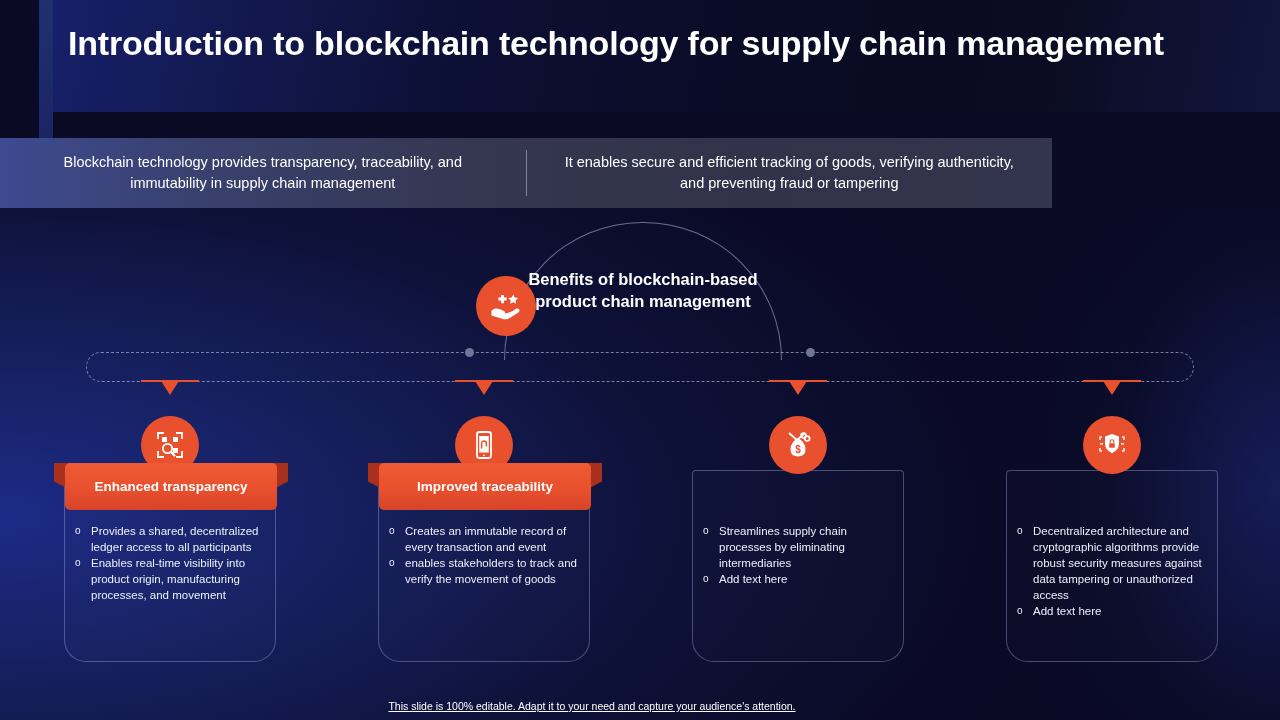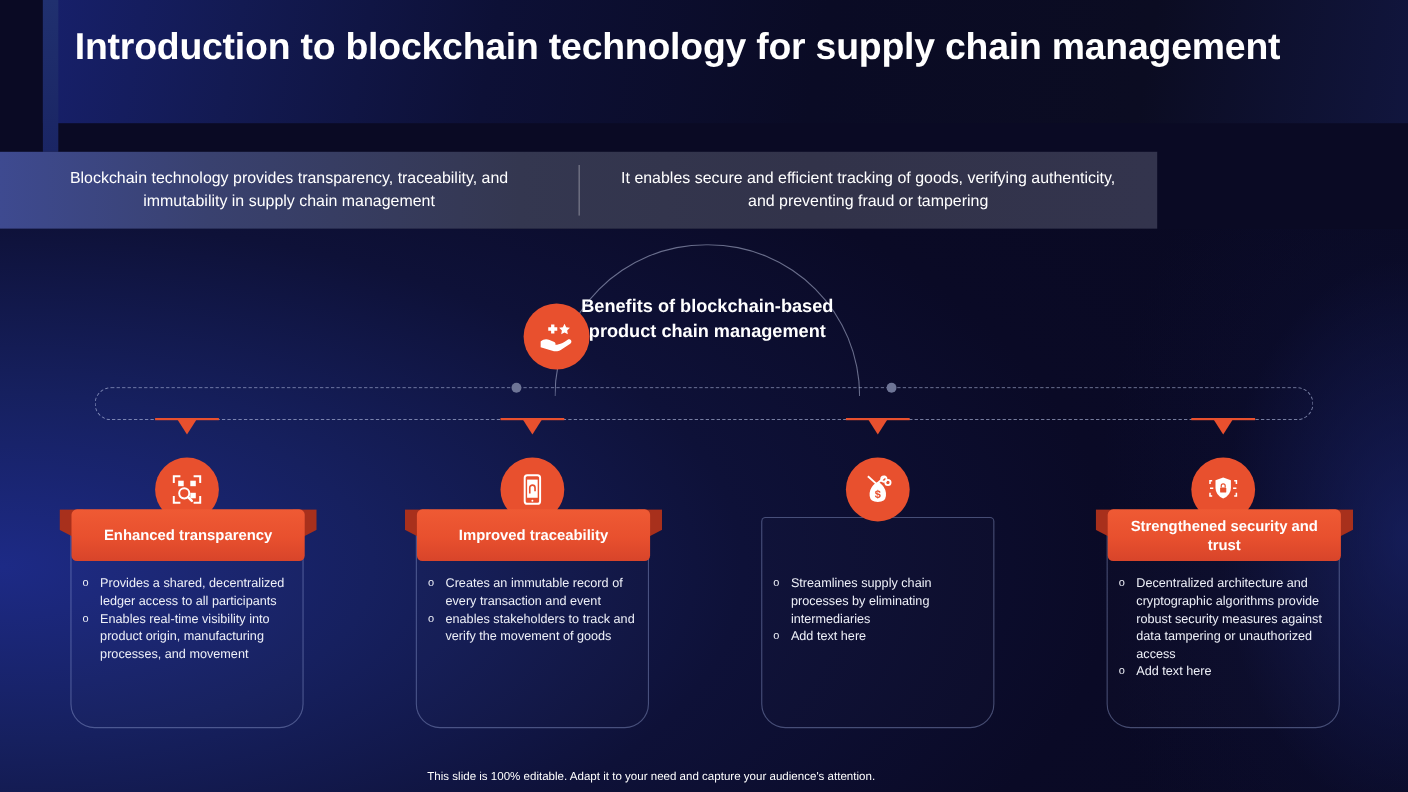--- a/index.html
+++ b/index.html
@@ -145,21 +145,21 @@
     display:flex; align-items:flex-start; margin-bottom:0px;
   }
   .bullet-mark {
     width:16px; flex:0 0 16px; font-size:10px; line-height:16px; color:#eef0f8;
   }
   .bullet-text { flex:1; }
 
   
   .footer {
     position:absolute; left:0; top:700px; width:1184px;
-    text-align:center; color:#ffffff; font-size:10.5px;
+    text-align:center; color:#ffffff; font-size:10.5px;text-decoration:underline;
   }
 </style>
 </head>
 <body>
 
 <div class="header">
   <div class="header-accent"></div>
   <div class="title">Introduction to blockchain technology for supply chain management</div>
 </div>
 
@@ -287,27 +287,20 @@
 <div class="card" style="left:1006px">
   <div class="card-icon">
     <svg width="30" height="30" viewBox="0 0 30 30">
       <path d="M15 4 l7 2.6 v7 q0 6.4 -7 9.6 q-7-3.2 -7-9.6 v-7 Z" fill="#fff"></path>
       <rect x="12.2" y="13.2" width="5.6" height="4.6" rx="0.8" fill="#e8502e"></rect>
       <path d="M13.2 13.2 v-1.6 a1.8 1.8 0 0 1 3.6 0 v1.6" fill="none" stroke="#e8502e" stroke-width="1.1"></path>
       <path d="M5 7 h-2 v3 M5 21 h-2 v-3 M25 7 h2 v3 M25 21 h2 v-3" stroke="#fff" stroke-width="1.4" fill="none"></path>
       <path d="M3 13.8 h3 M24 13.8 h3" stroke="#fff" stroke-width="1.4"></path>
     </svg>
   </div>
-  <div class="ribbon-wrap">
-    <div class="ribbon-tail l"></div>
-    <div class="ribbon-tail r"></div>
-    <div class="ribbon">
-      <div class="ribbon-text">Strengthened security and trust</div>
-    </div>
-  </div>
   <div class="bullets">
     <div class="bullet">
       <span class="bullet-mark">o</span>
       <span class="bullet-text">Decentralized architecture and cryptographic algorithms provide robust security measures against data tampering or unauthorized access</span>
     </div>
     <div class="bullet">
       <span class="bullet-mark">o</span>
       <span class="bullet-text">Add text here</span>
     </div>
   </div>

